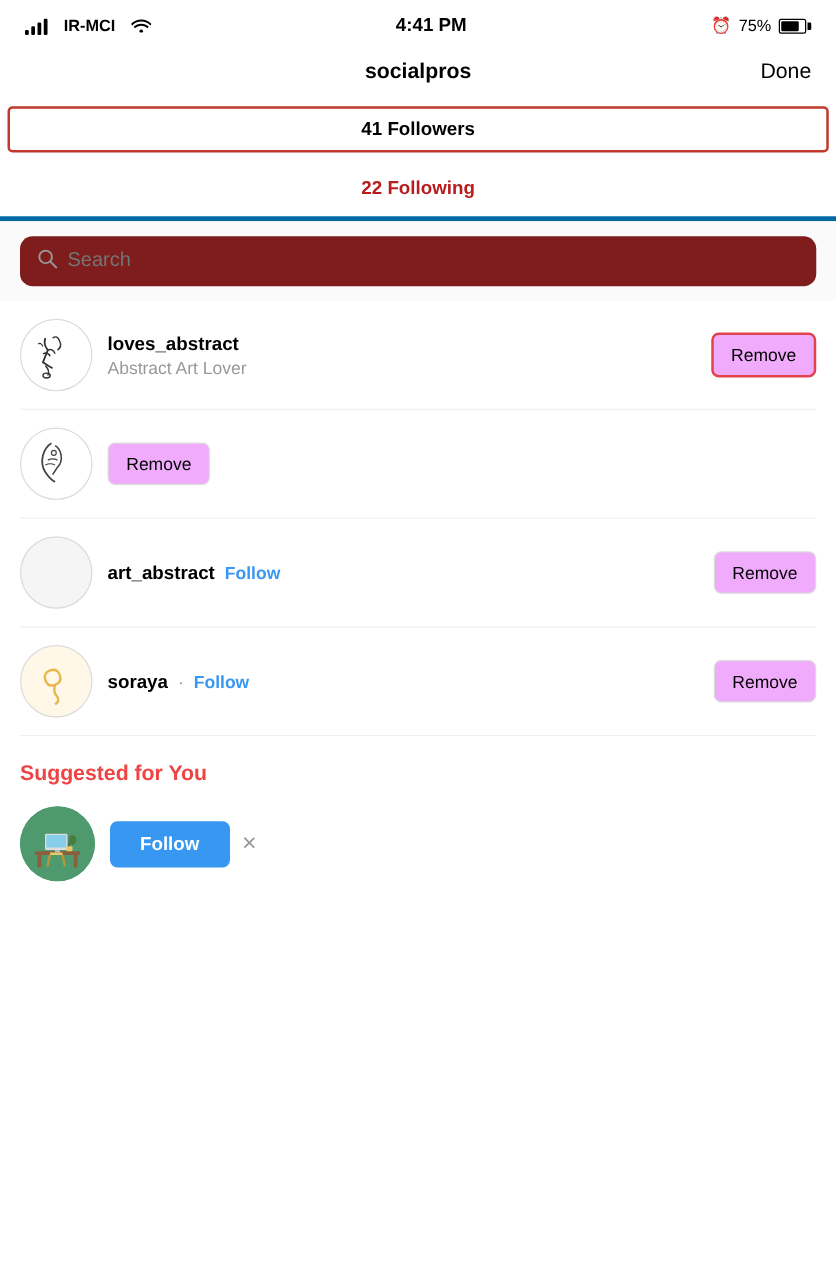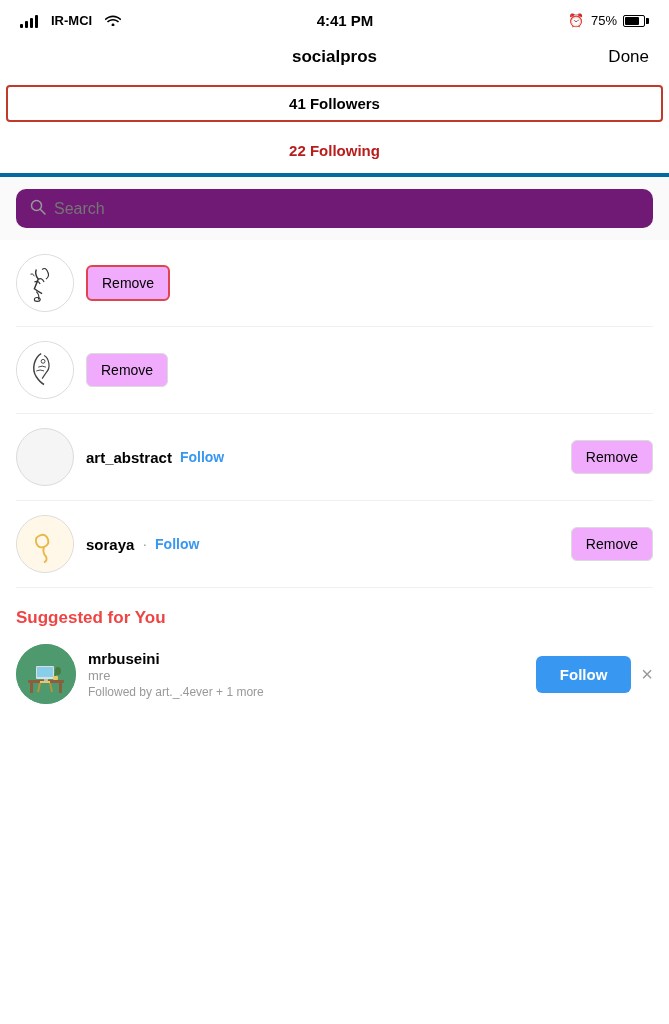--- a/index.html
+++ b/index.html
@@ -105,21 +105,21 @@
       text-align: right;
       cursor: pointer;
     }
 
     
     .search-container {
       padding: 12px 16px;
       background: #fafafa;
     }
     .search-box {
-      background: #701a75;
+      background: #7f1d1d;
       border-radius: 10px;
       display: flex;
       align-items: center;
       padding: 10px 14px;
       gap: 8px;
     }
     .search-icon-wrap {
       color: #999;
       font-size: 15px;
     }
@@ -385,20 +385,26 @@
 
         <path d="M20 15 Q18 20 22 25 Q20 30 18 35 Q22 38 26 40" stroke="#333" stroke-width="1.5" fill="none"></path>
         <path d="M22 25 Q26 23 28 28" stroke="#333" stroke-width="1.2" fill="none"></path>
         <path d="M18 28 Q22 26 24 30" stroke="#333" stroke-width="1.2" fill="none"></path>
         <path d="M20 38 Q24 42 22 46" stroke="#333" stroke-width="1.2" fill="none"></path>
         <ellipse cx="21" cy="46" rx="3" ry="2" stroke="#333" stroke-width="1.2" fill="none"></ellipse>
         <path d="M26 15 Q30 12 32 18 Q34 22 30 25" stroke="#333" stroke-width="1.2" fill="none"></path>
         <path d="M14 20 Q16 18 18 22" stroke="#333" stroke-width="1" fill="none"></path>
       </svg>
     </div>
+    <div class="user-info">
+      <div class="user-name-row">
+        <span class="user-name">loves_abstract</span>
+      </div>
+      <div class="user-bio">Abstract Art Lover</div>
+    </div>
     <button class="remove-btn highlighted">Remove</button>
   </div>
 
   <div class="user-item">
     <div class="user-avatar avatar-abstract2">
       <svg viewBox="0 0 58 58" xmlns="http://www.w3.org/2000/svg">
         <circle cx="29" cy="29" r="29" fill="white"></circle>
 
         <path d="M25 12 Q20 15 18 22 Q16 30 20 36 Q24 42 28 44" stroke="#444" stroke-width="1.5" fill="none"></path>
         <path d="M28 14 Q32 16 33 22 Q34 28 30 32 Q28 35 26 38" stroke="#444" stroke-width="1.3" fill="none"></path>
@@ -461,23 +467,18 @@
         <rect x="28" y="35" width="4" height="2" fill="#bbb"></rect>
 
         <rect x="24" y="37" width="10" height="2" fill="#e8c96a"></rect>
         <path d="M24 39 L22 48 M34 39 L36 48" stroke="#b8953a" stroke-width="2"></path>
 
         <rect x="37" y="32" width="5" height="4" fill="#e8c96a" rx="1"></rect>
         <path d="M39 32 Q39 28 42 28" stroke="#4a7c3f" stroke-width="1.5" fill="none"></path>
         <ellipse cx="42" cy="27" rx="3" ry="4" fill="#4a7c3f"></ellipse>
       </svg>
     </div>
-    <div class="suggested-info">
-      <div class="suggested-name">mrbuseini</div>
-      <div class="suggested-handle">mre</div>
-      <div class="suggested-followed">Followed by art._.4ever + 1 more</div>
-    </div>
     <div class="suggested-actions">
       <button class="follow-btn">Follow</button>
       <button class="close-btn">×</button>
     </div>
   </div>
 </div>
 
 </body></html>

